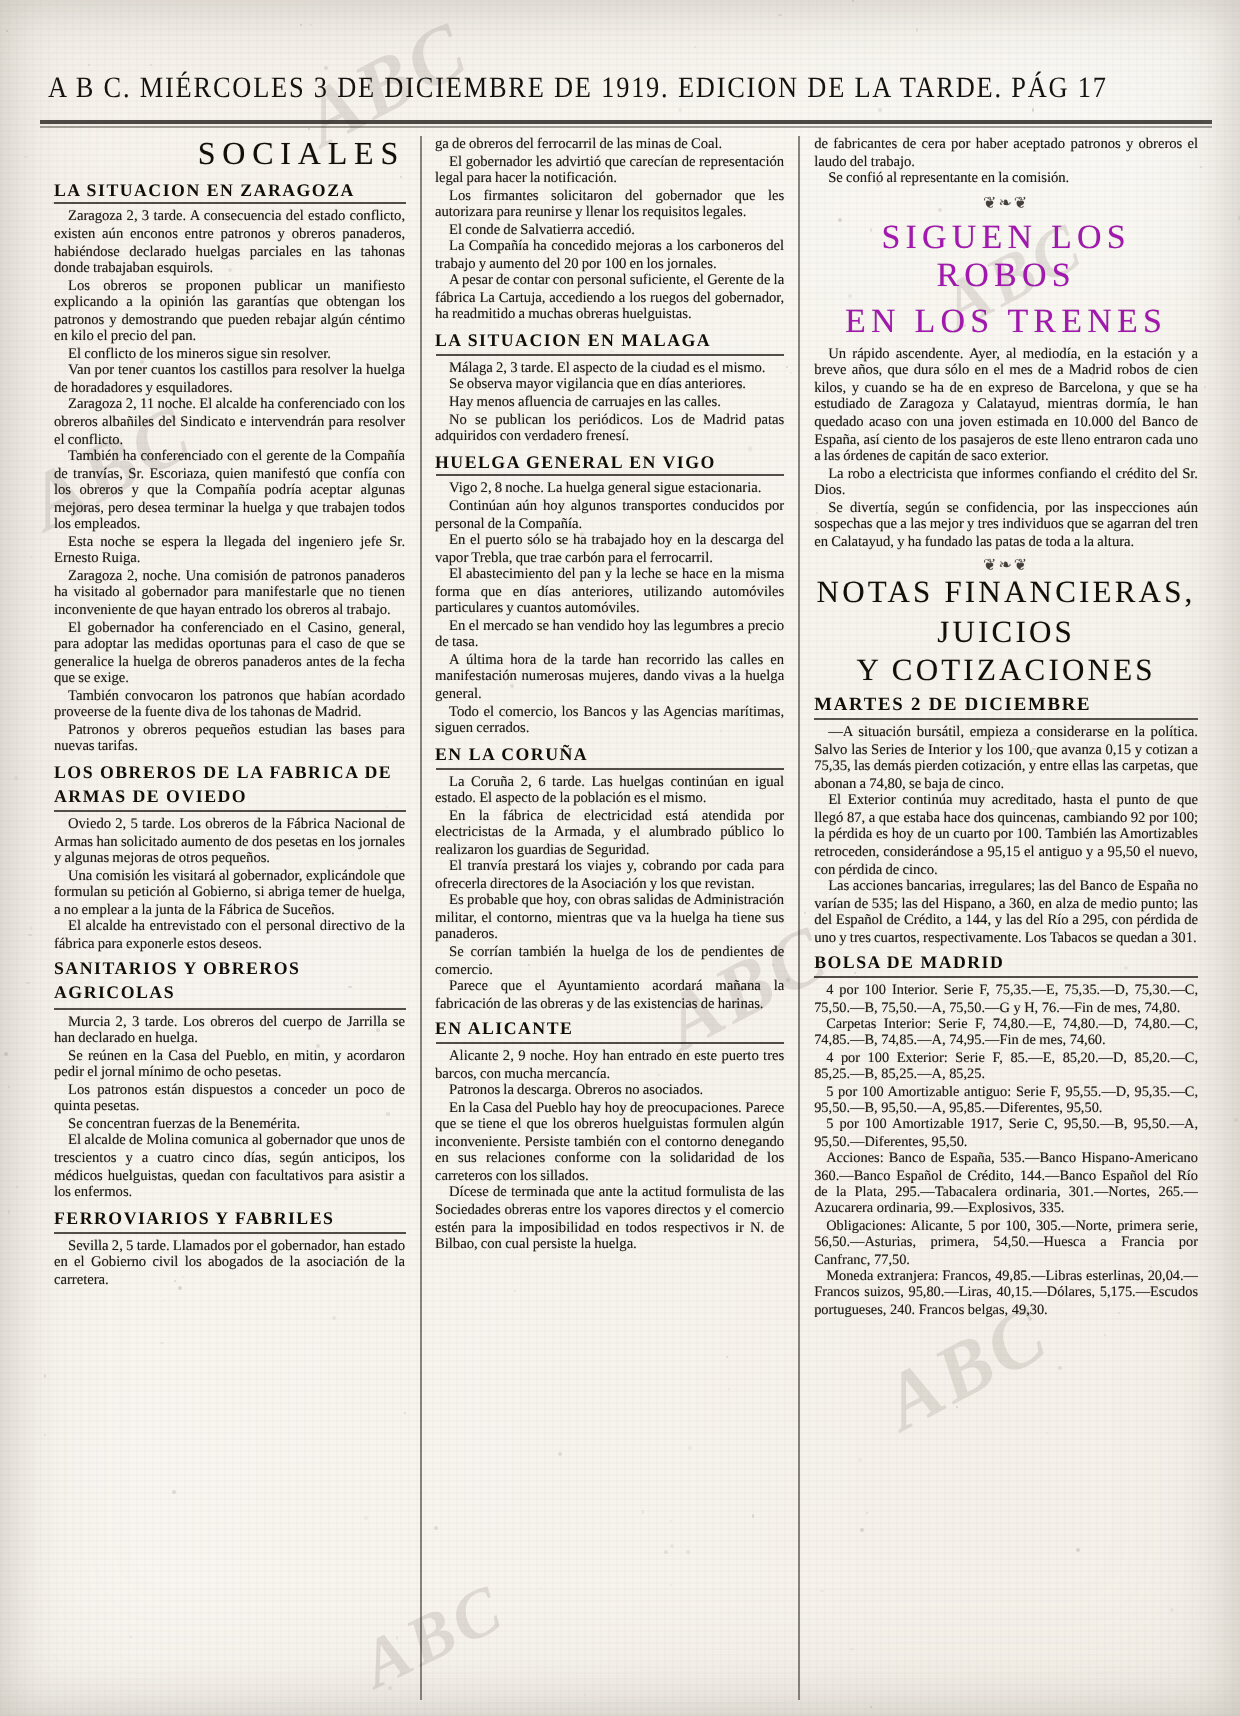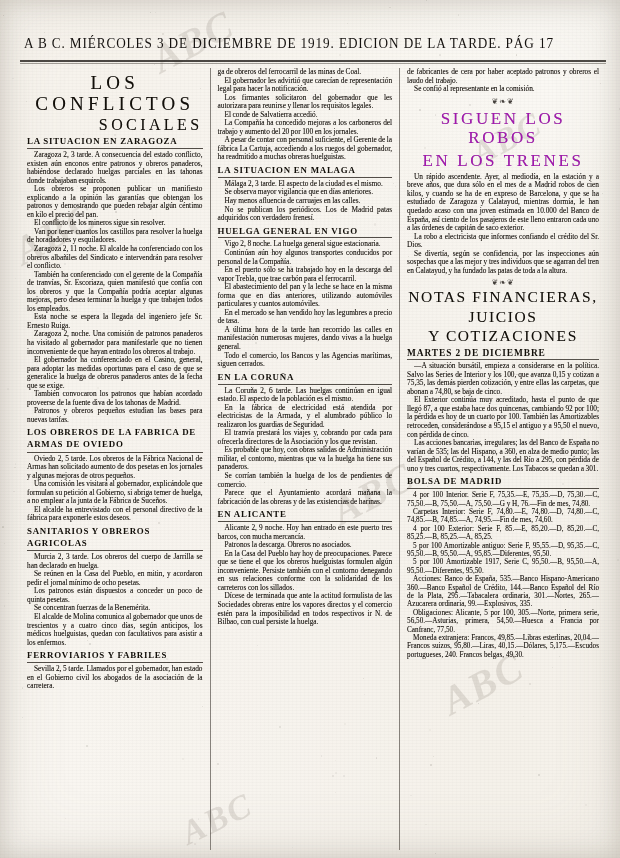--- a/index.html
+++ b/index.html
@@ -240,21 +240,20 @@
 
 <div id="masthead">
   <div id="masthead-line">A B C. MIÉRCOLES 3 DE DICIEMBRE DE 1919. EDICION DE LA TARDE. PÁG 17</div>
 </div>
 <div id="masthead-rule"></div>
 <div id="masthead-rule2"></div>
 
 <div id="cols">
 
   <div class="col col-1">
-    <div class="hl-main">LOS CONFLICTOS</div>
     <div class="hl-sub">SOCIALES</div>
 
     <div class="sec">LA SITUACION EN ZARAGOZA</div>
     <div class="bt-wrap">
       <p class="bt">Zaragoza 2, 3 tarde. A consecuencia del estado conflicto, existen aún enconos entre patronos y obreros panaderos, habiéndose declarado huelgas parciales en las tahonas donde trabajaban esquirols.</p>
       <p class="bt">Los obreros se proponen publicar un manifiesto explicando a la opinión las garantías que obtengan los patronos y demostrando que pueden rebajar algún céntimo en kilo el precio del pan.</p>
       <p class="bt">El conflicto de los mineros sigue sin resolver.</p>
       <p class="bt">Van por tener cuantos los castillos para resolver la huelga de horadadores y esquiladores.</p>
       <p class="bt">Zaragoza 2, 11 noche. El alcalde ha conferenciado con los obreros albañiles del Sindicato e intervendrán para resolver el conflicto.</p>
       <p class="bt">También ha conferenciado con el gerente de la Compañía de tranvías, Sr. Escoriaza, quien manifestó que confía con los obreros y que la Compañía podría aceptar algunas mejoras, pero desea terminar la huelga y que trabajen todos los empleados.</p>

